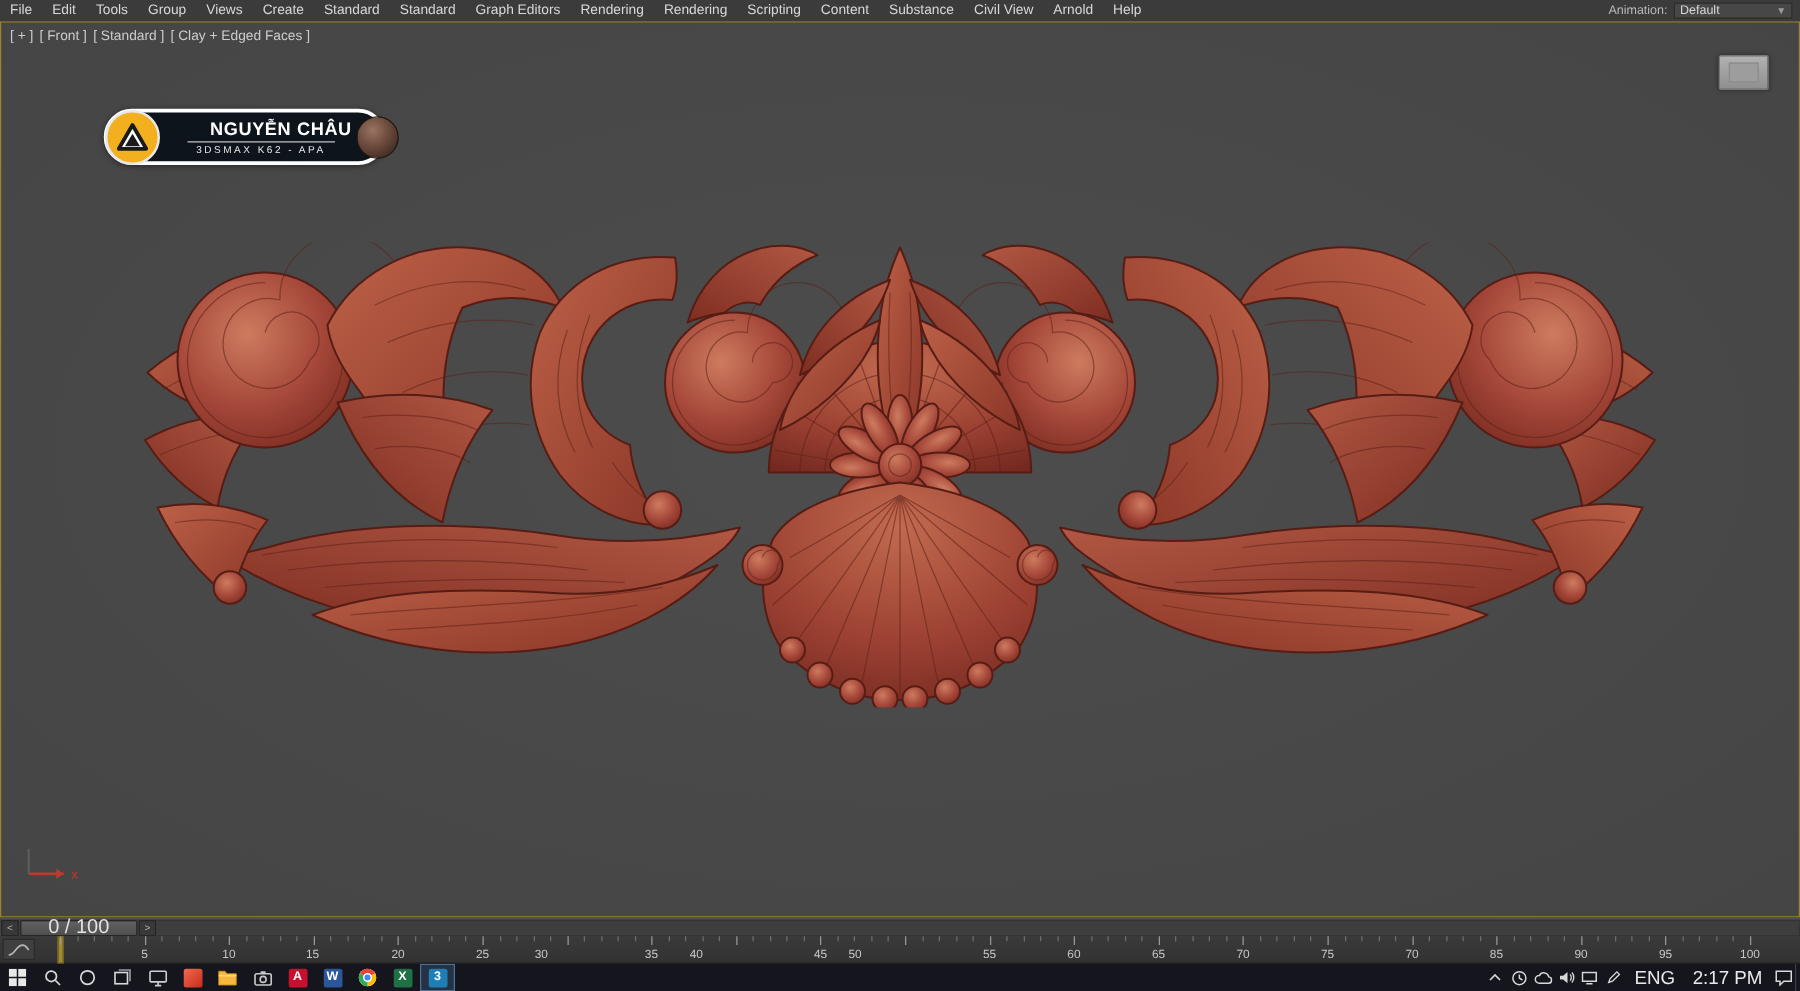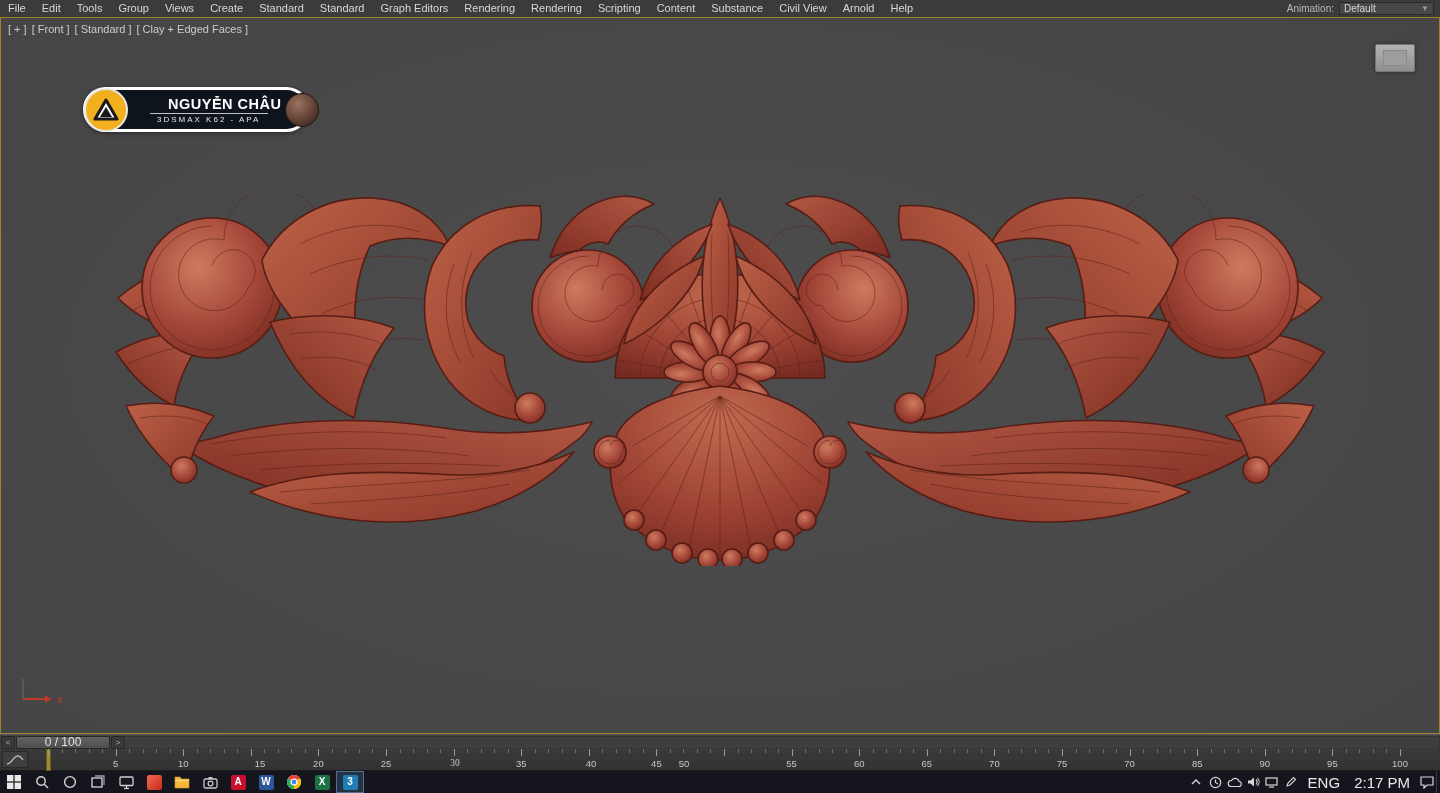--- a/index.html
+++ b/index.html
@@ -52,21 +52,21 @@
 
   .axis-gizmo { position:absolute; left:16px; bottom:26px; width:52px; height:36px; }
 
   
   .timeslider { position:absolute; top:734px; left:0; width:1440px; height:15px;
                 background:#424242; border-top:1px solid #565656; display:flex;
                 align-items:center; }
   .ts-arrow { width:14px; height:13px; margin:0 1px; background:#383838; border:1px solid #262626;
               color:#b5b5b5; font-size:8px; display:flex; align-items:center; justify-content:center; }
   .ts-handle { width:94px; height:13px; background:linear-gradient(#616161,#4f4f4f);
-               border:1px solid #262626; border-radius:2px; color:#e2e2e2; font-size:12px;
+               border:1px solid #262626; border-radius:2px; color:#e2e2e2; font-size:16px;
                display:flex; align-items:center; justify-content:center; cursor:ew-resize; }
   .ts-track { flex:1; height:13px; background:#3e3e3e; border:1px solid #343434; border-left:none; }
 
   
   .trackbar { position:absolute; top:749px; left:0; width:1440px; height:22px;
               background:linear-gradient(#3a3a3a,#323232); border-bottom:1px solid #1c1c1c; }
   .curve-btn { position:absolute; left:2px; top:2px; width:26px; height:17px;
                background:#3f3f3f; border:1px solid #2a2a2a; display:flex;
                align-items:center; justify-content:center; }
   .frame-marker { position:absolute; left:46px; top:0; width:5px; height:22px;
@@ -372,26 +372,26 @@
     <div class="tick" style="left: 1305.36px;"></div>
     <div class="tick" style="left: 1318.88px;"></div>
     <div class="tick major" style="left: 1332.4px;"></div>
     <div class="tick" style="left: 1345.92px;"></div>
     <div class="tick" style="left: 1359.44px;"></div>
     <div class="tick" style="left: 1372.96px;"></div>
     <div class="tick" style="left: 1386.48px;"></div>
     <div class="tick major" style="left: 1400px;"></div>
     <div class="tick-label" style="left: 115.6px;">5</div>
     <div class="tick-label" style="left: 183.2px;">10</div>
-    <div class="tick-label" style="left: 260px; text-align: right;">15</div>
+    <div class="tick-label" style="left: 250px; text-align: right;">15</div>
     <div class="tick-label" style="left: 318.4px;">20</div>
     <div class="tick-label" style="left: 386px;">25</div>
-    <div class="tick-label" style="left: 455px; font-family: Liberation Serif, serif;">30</div>
+    <div class="tick-label" style="left: 433px;">30</div>
     <div class="tick-label" style="left: 521.2px;">35</div>
-    <div class="tick-label" style="left: 591px;">40</div>
+    <div class="tick-label" style="left: 557px;">40</div>
     <div class="tick-label" style="left: 656.4px;">45</div>
     <div class="tick-label" style="left: 684px;">50</div>
     <div class="tick-label" style="left: 791.6px;">55</div>
     <div class="tick-label" style="left: 859.2px;">60</div>
     <div class="tick-label" style="left: 926.8px;">65</div>
     <div class="tick-label" style="left: 994.4px;">70</div>
     <div class="tick-label" style="left: 1062px;">75</div>
     <div class="tick-label" style="left: 1129.6px;">70</div>
     <div class="tick-label" style="left: 1197.2px;">85</div>
     <div class="tick-label" style="left: 1264.8px;">90</div>

